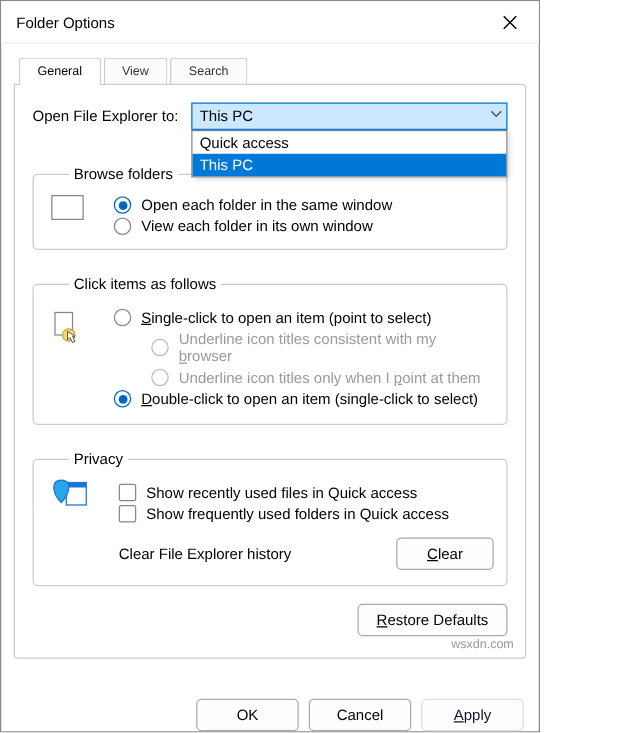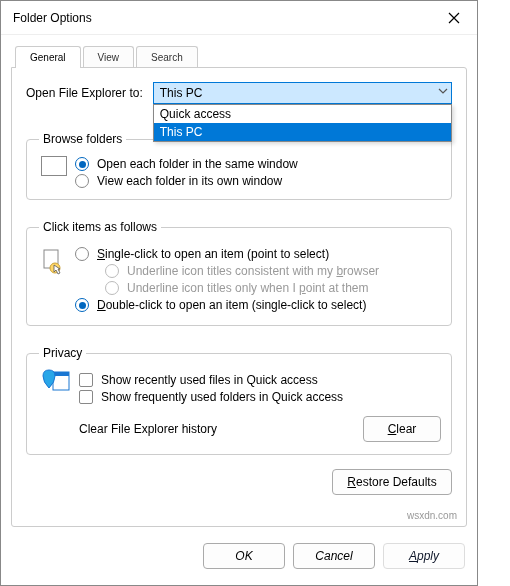--- a/index.html
+++ b/index.html
@@ -1,49 +1,49 @@
 <!DOCTYPE html>
 <html><head>
 <meta charset="utf-8">
 <style>
   * { box-sizing: border-box; font-family: "Segoe UI", Tahoma, sans-serif; font-size: 12px; }
   body { margin: 0; padding: 0; background: #fff; width: 510px; height: 586px; overflow: hidden; }
-  .win { width: 478px; height: 586px; background: #fff; border: 1px solid #888; display: flex; flex-direction: column; }
+  .win { width: 432px; height: 586px; background: #fff; border: 1px solid #888; display: flex; flex-direction: column; }
   .titlebar { height: 34px; background: #fff; display: flex; align-items: center; border-bottom: 1px solid #eee; }
   .title { padding-left: 12px; font-size: 12px; color: #000; flex: 1; }
   .closebtn { width: 46px; height: 34px; display: flex; align-items: center; justify-content: center; color: #000; }
   .body { flex: 1; padding: 10px 10px 0 10px; position: relative; }
   .tabs { display: flex; position: relative; top: 1px; margin-left: 4px; }
   .tab { padding: 5px 14px 5px 14px; border: 1px solid #ccc; border-bottom: none; background: #fff; margin-right: 2px; border-radius: 3px 3px 0 0; font-size: 10px; }
   .tab.active { background: #fff; position: relative; z-index: 2; }
   .tab.inactive { background: #fcfcfc; color: #333; }
   .tabpanel { border: 1px solid #ccc; border-radius: 0 3px 3px 3px; padding: 14px 14px 10px 14px; background: #fff; position: relative; min-height: 460px; }
   .row { display: flex; align-items: center; margin-bottom: 6px; }
   .lbl { margin-right: 10px; }
   .combo { position: relative; flex: 1; }
   .combo-box { border: 1px solid #0078d7; background: #cce8ff; padding: 3px 22px 3px 6px; height: 22px; display: flex; align-items: center; }
   .combo-arrow { position: absolute; right: 4px; top: 3px; color: #444; }
   .combo-list { position: absolute; left: 0; right: 0; top: 22px; background: #fff; border: 1px solid #888; z-index: 5; box-shadow: 2px 2px 4px rgba(0,0,0,0.15); }
   .combo-item { padding: 2px 6px; }
   .combo-item.sel { background: #0078d7; color: #fff; }
-  fieldset { border: 1px solid #ccc; border-radius: 4px; margin: 20px 0 14px 0; padding: 10px 10px 10px 12px; position: relative; }
+  fieldset { border: 1px solid #ccc; border-radius: 4px; margin: 20px 0 14px 0; padding: 10px 10px 10px 28px; position: relative; }
   legend { padding: 0 4px; color: #000; }
   .radio-row { display: flex; align-items: center; margin: 3px 0 3px 36px; }
   .radio-row.sub { margin-left: 66px; }
   .radio { width: 14px; height: 14px; border: 1.5px solid #888; border-radius: 50%; margin-right: 8px; display: inline-flex; align-items: center; justify-content: center; flex-shrink: 0; }
   .radio.checked { border-color: #0067c0; }
   .radio.checked::after { content: ""; width: 7px; height: 7px; border-radius: 50%; background: #0067c0; }
   .radio.disabled { border-color: #bbb; }
   .disabled-text { color: #9a9a9a; }
   .check-row { display: flex; align-items: center; margin: 3px 0 3px 40px; }
   .check { width: 14px; height: 14px; border: 1px solid #888; margin-right: 8px; flex-shrink: 0; border-radius: 2px; }
   .icon-slot { position: absolute; left: 14px; }
   .btn { border: 1px solid #aaa; background: #fdfdfd; border-radius: 4px; padding: 5px 0; min-width: 82px; text-align: center; font-size: 12px; }
   .btn.disabled { color: #0f172a; border-color: #ddd; }
-  .bottom-btns { position: absolute; bottom: 16px; right: 12px; display: flex; gap: 8px; font-style: italic; }
+  .bottom-btns { position: absolute; bottom: 0; right: 12px; display: flex; gap: 8px; }
   .clear-row { display: flex; align-items: center; margin: 12px 0 2px 40px; }
   .clear-row .btn { margin-left: auto; min-width: 78px; }
   .restore-row { display: flex; justify-content: flex-end; margin-top: 10px; }
   .u { text-decoration: underline; }
   .folder-ico { width: 26px; height: 20px; border: 1px solid #888; background: #fff; }
   .click-ico { width: 24px; height: 30px; position: relative; }
   .priv-ico { width: 30px; height: 24px; }
   .watermark { position: absolute; right: 20px; bottom: 64px; font-size: 10px; color: #999; }
 </style>
 </head>

